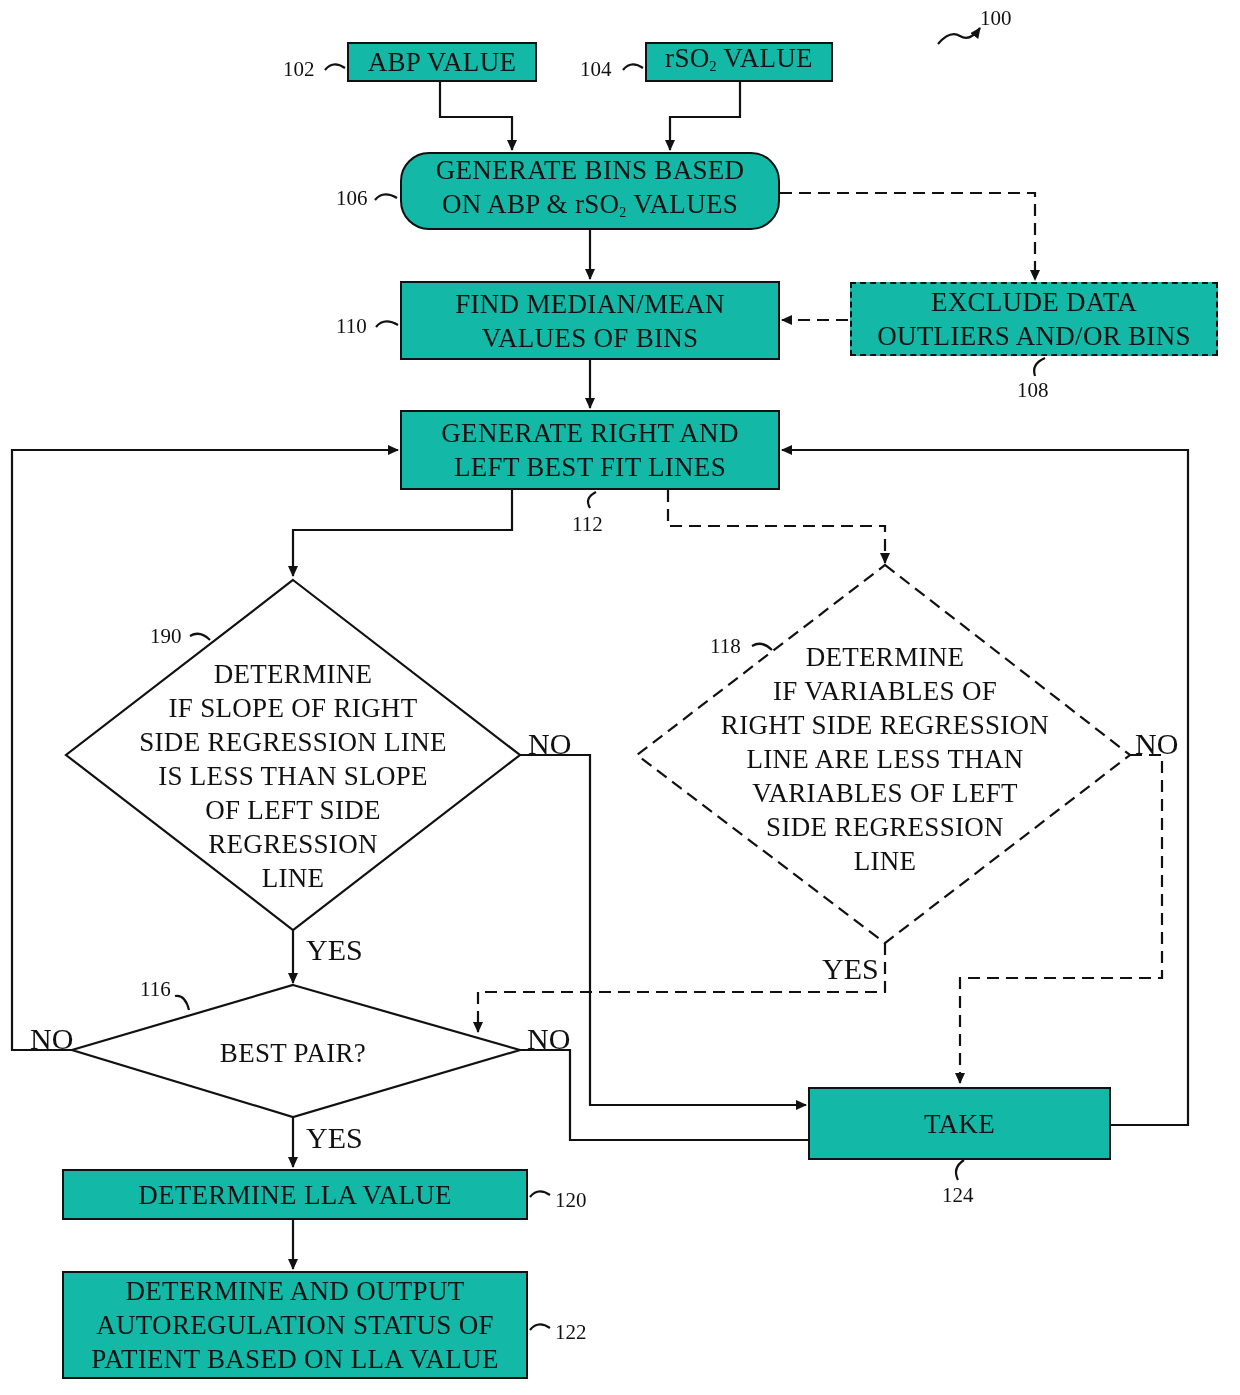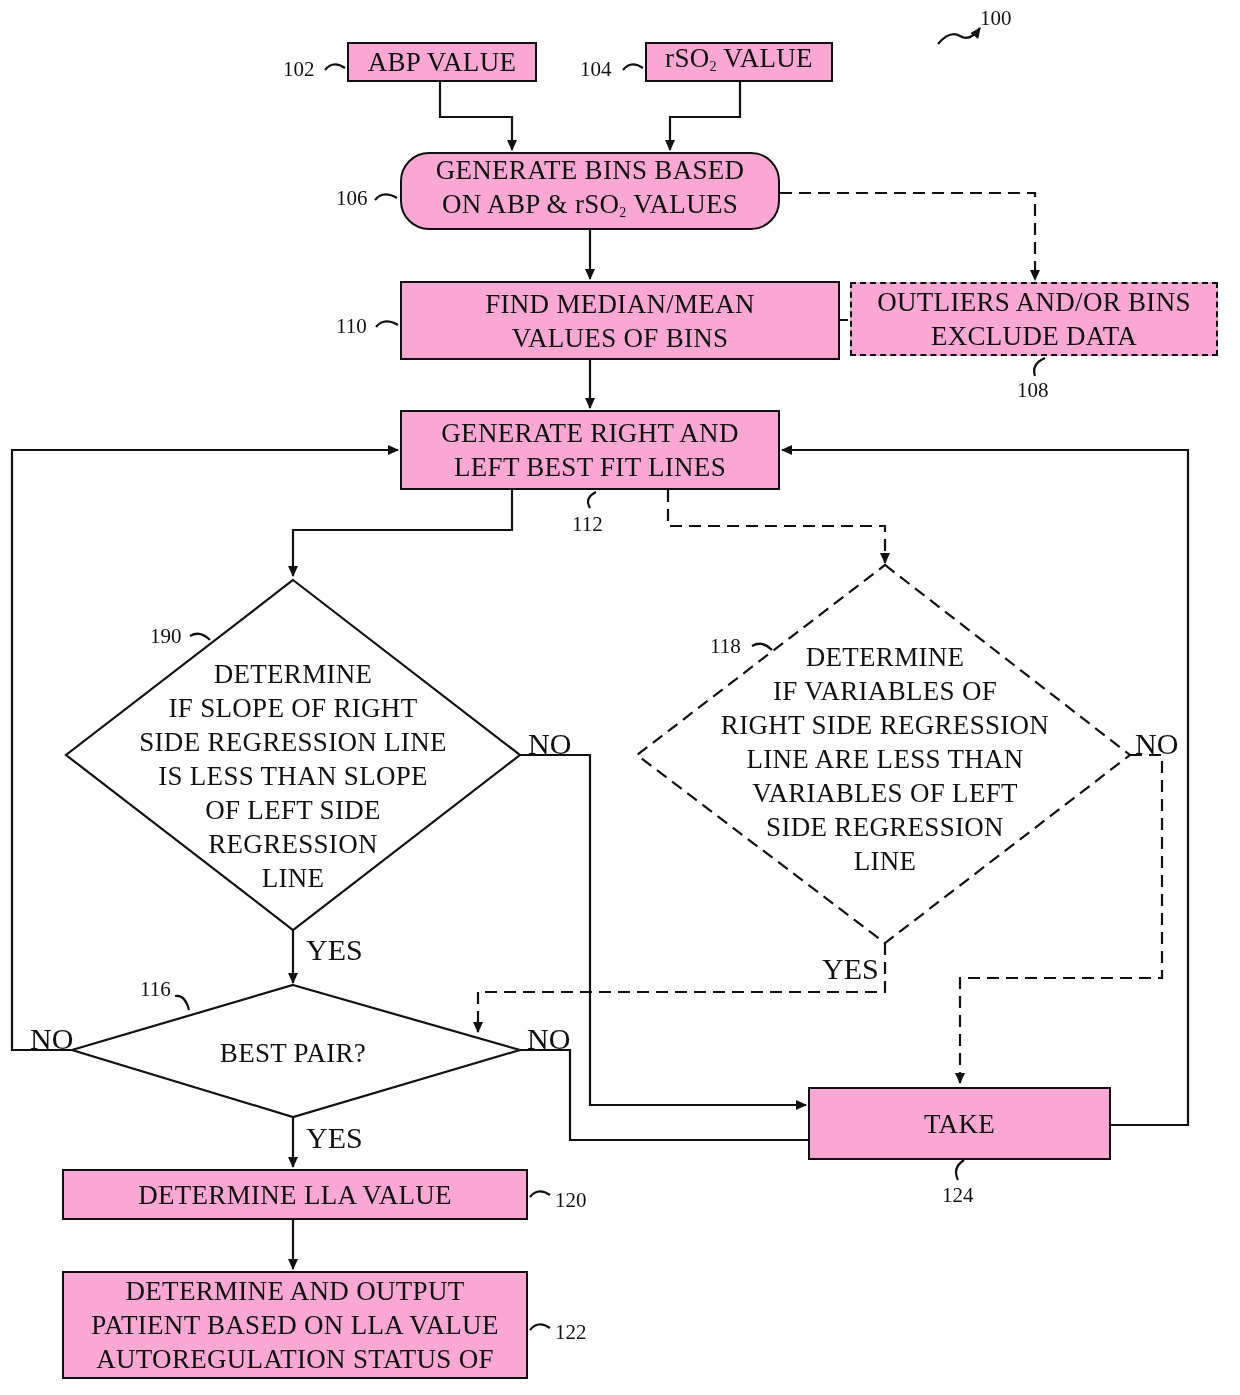--- a/index.html
+++ b/index.html
@@ -1,19 +1,19 @@
 <!DOCTYPE html>
 <html><head>
   <meta charset="utf-8">
   <style>
     html, body { margin: 0; padding: 0; background: #ffffff; }
     body { width: 1240px; height: 1395px; position: relative; overflow: hidden;
            font-family: "Liberation Serif", "DejaVu Serif", serif; color: #111; }
     svg#flow { position: absolute; left: 0; top: 0; }
-    .box { position: absolute; border: 2px solid #111; background: #f9a8d4; box-sizing: border-box;
+    .box { position: absolute; border: 2px solid #111; background: #14b8a6; box-sizing: border-box;
            display: flex; align-items: center; justify-content: center; text-align: center;
            font-size: 27px; line-height: 34px; letter-spacing: 0.3px; }
     .box.dashed { border-style: dashed; }
     .txt { position: absolute; text-align: center; font-size: 27px; line-height: 34px; letter-spacing: 0.3px; }
     .ref { position: absolute; font-size: 21px; }
     .lbl { position: absolute; font-size: 30px; }
     sub { font-size: 14px; vertical-align: -4px; }
   </style>
 </head>
 <body>
@@ -77,28 +77,28 @@
   <span><span>rSO</span><sub>2</sub><span style="white-space:pre"> VALUE</span></span>
 </div>
 
 <div class="ref" style="left:336px;top:186px;">106</div>
 <div class="box" style="left:400px;top:152px;width:380px;height:78px;flex-direction:column;border-radius:29px;">
   <div>GENERATE BINS BASED</div>
   <div><span style="white-space:pre">ON ABP &amp; rSO</span><sub>2</sub><span style="white-space:pre"> VALUES</span></div>
 </div>
 
 <div class="ref" style="left:336px;top:314px;">110</div>
-<div class="box" style="left:400px;top:281px;width:440px;height:79px;flex-direction:column;">
+<div class="box" style="left:400px;top:281px;width:380px;height:79px;flex-direction:column;">
   <div>FIND MEDIAN/MEAN</div>
   <div>VALUES OF BINS</div>
 </div>
 
 <div class="box dashed" style="left:850px;top:282px;width:368px;height:74px;flex-direction:column;">
+  <div>EXCLUDE DATA</div>
   <div>OUTLIERS AND/OR BINS</div>
-  <div>EXCLUDE DATA</div>
 </div>
 <div class="ref" style="left:1017px;top:378px;">108</div>
 
 <div class="box" style="left:400px;top:410px;width:380px;height:80px;flex-direction:column;">
   <div>GENERATE RIGHT AND</div>
   <div>LEFT BEST FIT LINES</div>
 </div>
 <div class="ref" style="left:572px;top:512px;">112</div>
 
 <div class="ref" style="left:150px;top:624px;">190</div>
@@ -138,16 +138,16 @@
 </div>
 <div class="ref" style="left:942px;top:1183px;">124</div>
 
 <div class="box" style="left:62px;top:1169px;width:466px;height:51px;">
   <span>DETERMINE LLA VALUE</span>
 </div>
 <div class="ref" style="left:555px;top:1188px;">120</div>
 
 <div class="box" style="left:62px;top:1271px;width:466px;height:108px;flex-direction:column;">
   <div>DETERMINE AND OUTPUT</div>
+  <div>AUTOREGULATION STATUS OF</div>
   <div>PATIENT BASED ON LLA VALUE</div>
-  <div>AUTOREGULATION STATUS OF</div>
 </div>
 <div class="ref" style="left:555px;top:1320px;">122</div>
 
 </body></html>

